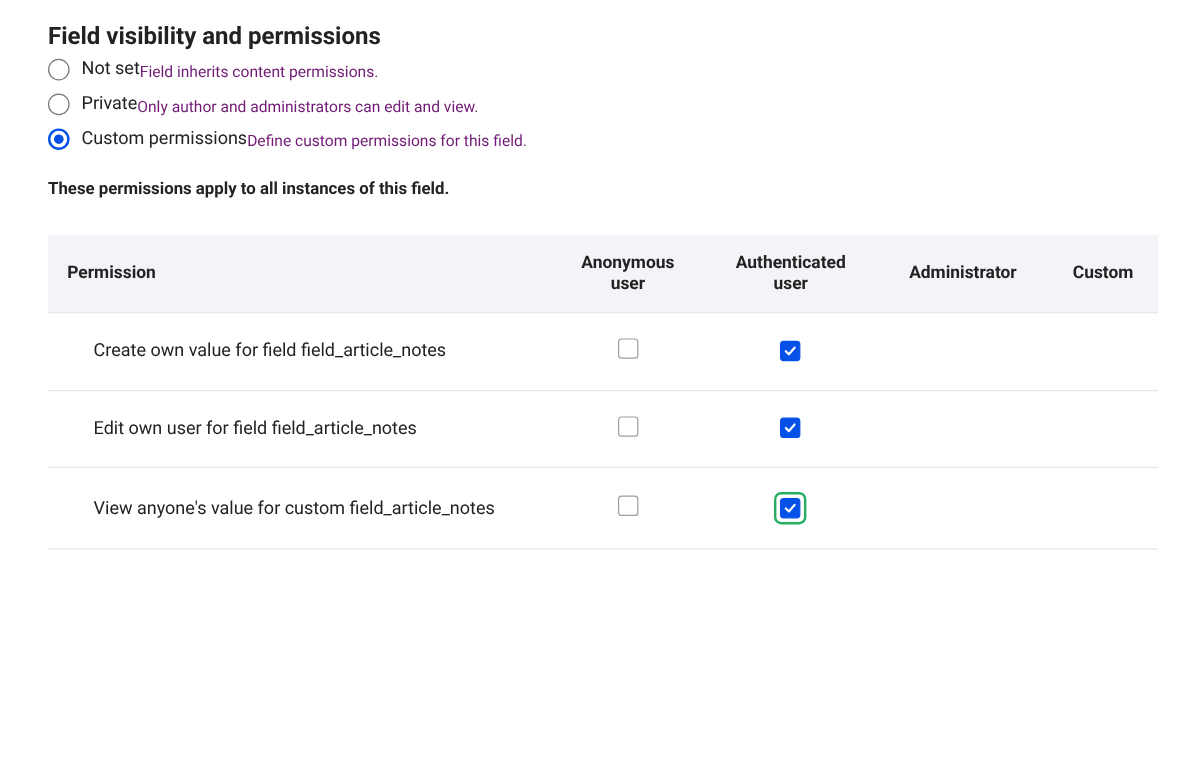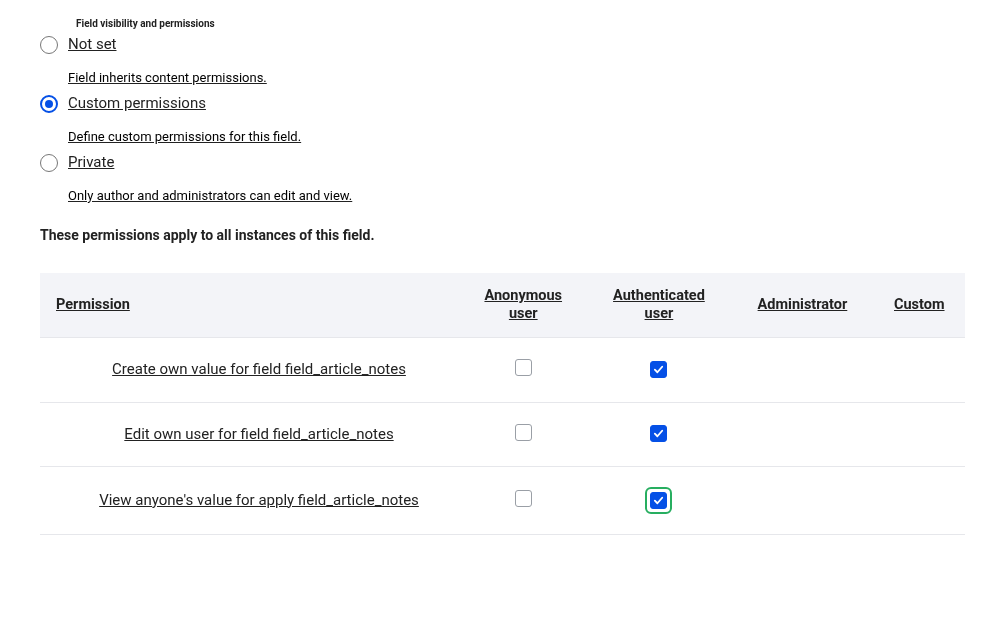--- a/index.html
+++ b/index.html
@@ -7,23 +7,22 @@
     margin: 0;
     padding: 18px 35px 18px 40px;
     font-family: -apple-system, BlinkMacSystemFont, "Segoe UI", Roboto, Helvetica, Arial, sans-serif;
     font-size: 14.5px;
     color: #222;
     background: #fff;
   }
 
   .section-title {
     font-weight: 700;
-    font-size: 10px;
+    font-size: 20px;
     margin-bottom: 6px;
-    margin-left: 36px;
   }
 
   .radio-group {
     margin-bottom: 6px;
   }
 
   .radio-option {
     display: flex;
     align-items: flex-start;
     margin-bottom: 3px;
@@ -45,41 +44,40 @@
   .radio.selected {
     border: 2px solid #0550e6;
   }
   .radio.selected .radio-dot {
     width: 8px;
     height: 8px;
     background: #0550e6;
     border-radius: 50%;
   }
 
-  .radio-body { display: flex; flex-direction: column; text-decoration: underline; }
+  .radio-body { display: flex; flex-direction: row; }
   .radio-label { font-size: 15px; color: #222; cursor: pointer; }
   .radio-desc {
     font-size: 13px;
-    color: #000000;
-    margin-top: 17px;
+    color: #701a75;
+    margin-top: 5px;
     margin-bottom: 6px;
   }
 
   .note {
     font-weight: 700;
     font-size: 14px;
     margin-top: 18px;
     margin-bottom: 30px;
   }
 
   
   .perm-table {
     width: 100%;
     border-collapse: collapse;
-    text-decoration: underline;
   }
   .perm-table thead th {
     background: #f3f4f8;
     font-weight: 700;
     font-size: 14.5px;
     padding: 14px 10px;
     text-align: center;
     border-bottom: 1px solid #e6e7eb;
     line-height: 1.25;
   }
@@ -89,21 +87,21 @@
     padding-right: 20px;
     width: 420px;
   }
   .perm-table tbody td {
     border-bottom: 1px solid #e6e7eb;
     padding: 20px 10px;
     text-align: center;
     vertical-align: middle;
   }
   .perm-table tbody td:first-child {
-    text-align: center;
+    text-align: left;
     padding-left: 38px;
     padding-right: 20px;
     font-size: 15px;
     line-height: 1.55;
   }
 
   .cb {
     width: 17px;
     height: 17px;
     border: 1px solid #9a9fa6;
@@ -151,36 +149,36 @@
     <span class="radio">
         <span class="radio-dot"></span>
       </span>
     <span class="radio-body">
       <span class="radio-label">Not set</span>
       <span class="radio-desc">Field inherits content permissions.</span>
     </span>
   </div>
 
   <div class="radio-option">
+    <span class="radio">
+        <span class="radio-dot"></span>
+      </span>
+    <span class="radio-body">
+      <span class="radio-label">Private</span>
+      <span class="radio-desc">Only author and administrators can edit and view.</span>
+    </span>
+  </div>
+
+  <div class="radio-option">
     <span class="radio selected">
         <span class="radio-dot"></span>
       </span>
     <span class="radio-body">
       <span class="radio-label">Custom permissions</span>
       <span class="radio-desc">Define custom permissions for this field.</span>
-    </span>
-  </div>
-
-  <div class="radio-option">
-    <span class="radio">
-        <span class="radio-dot"></span>
-      </span>
-    <span class="radio-body">
-      <span class="radio-label">Private</span>
-      <span class="radio-desc">Only author and administrators can edit and view.</span>
     </span>
   </div>
 </div>
 
 <div class="note">These permissions apply to all instances of this field.</div>
 
 <table class="perm-table">
   <thead>
     <tr>
       <th>Permission</th>
@@ -207,21 +205,21 @@
         <td><span class="cb"></span></td>
         <td><span class="cb checked">
             <svg viewBox="0 0 12 12">
               <path d="M2 6.2 L4.8 9 L10 3" fill="none" stroke-width="2" stroke-linecap="round" stroke-linejoin="round"></path>
             </svg>
           </span></td>
         <td></td>
         <td></td>
       </tr>
       <tr>
-        <td>View anyone's value for apply field_article_notes</td>
+        <td>View anyone's value for custom field_article_notes</td>
         <td><span class="cb"></span></td>
         <td><span class="focus-ring">
             <span class="cb checked">
               <svg viewBox="0 0 12 12">
                 <path d="M2 6.2 L4.8 9 L10 3" fill="none" stroke-width="2" stroke-linecap="round" stroke-linejoin="round"></path>
               </svg>
             </span>
           </span></td>
         <td></td>
         <td></td>

